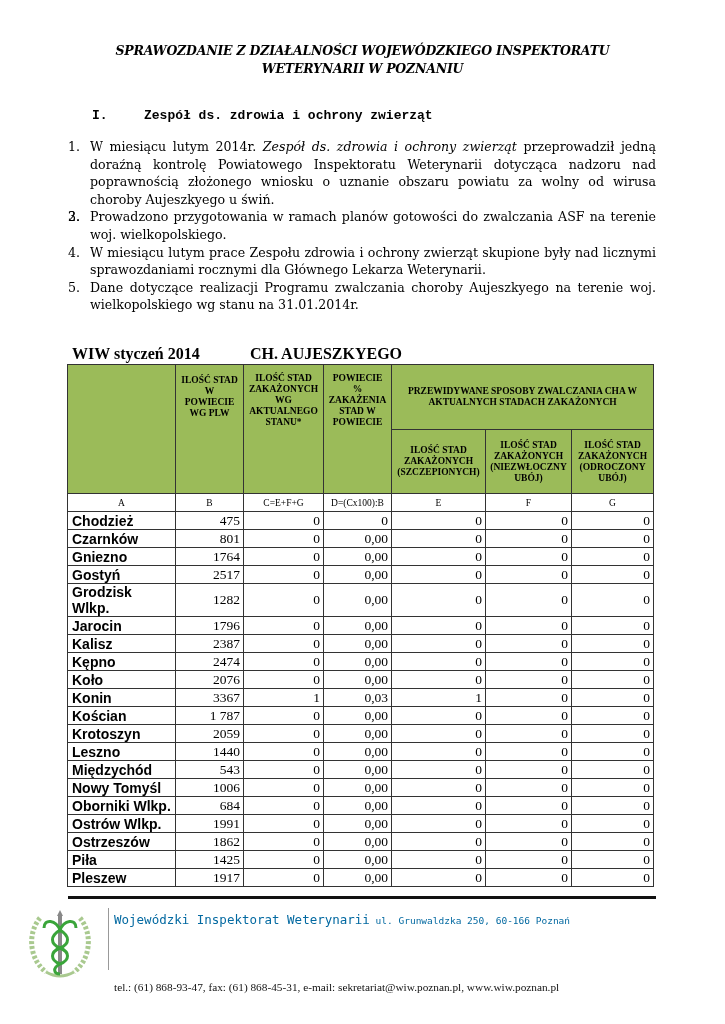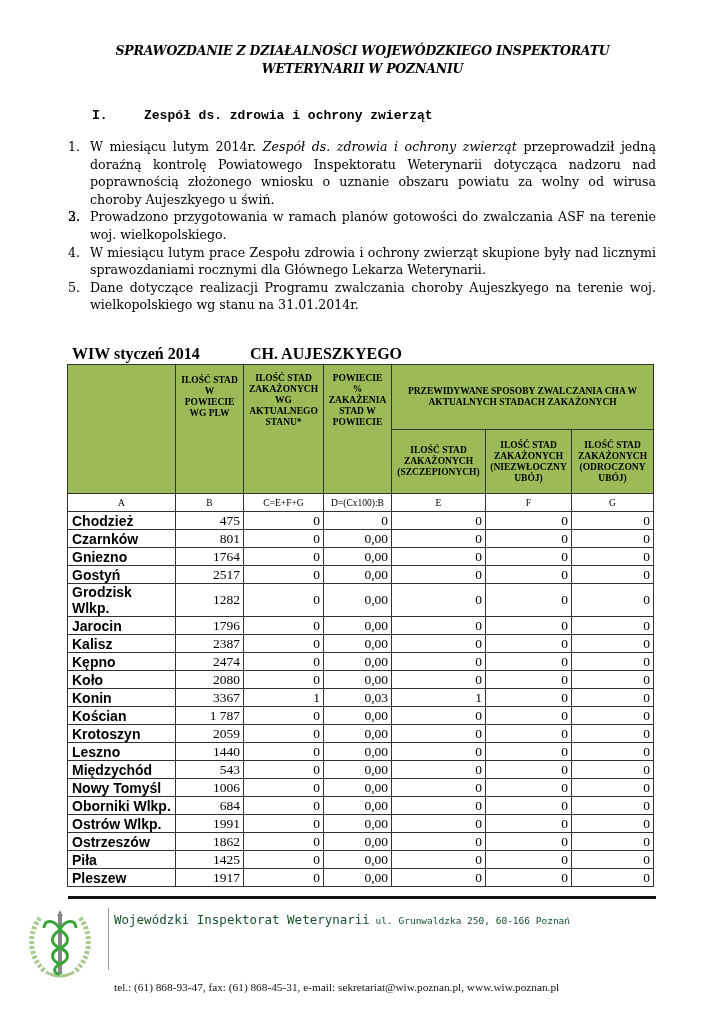--- a/index.html
+++ b/index.html
@@ -18,21 +18,21 @@
     table.data th, table.data td { border: 1px solid #333; padding: 0 4px; }
     table.data thead th { background: #9bbb59; font-weight: bold; font-size: 9.5px; line-height: 11px; vertical-align: top; text-align: center; padding-top: 8px; }
     table.data thead th.group { vertical-align: middle; padding-top: 0; height: 64px; }
     table.data thead th.sub { vertical-align: middle; padding-top: 0; height: 63px; }
     table.data tr.letters td { font-size: 9.5px; text-align: center; height: 17px; padding: 0; }
     table.data tbody tr.row td { height: 17px; font-size: 13.5px; text-align: right; padding: 0 3px; }
     table.data tbody tr.row td.name { text-align: left; font-family: "Liberation Sans", sans-serif; font-weight: bold; font-size: 14px; padding-left: 4px; margin-left: 40px; }
     .footer-rule { position: absolute; top: 896px; left: 68px; width: 588px; height: 3px; background: #111; }
     .logo { position: absolute; top: 908px; left: 26px; width: 68px; height: 74px; }
     .footer-sep { position: absolute; top: 908px; left: 108px; width: 1px; height: 62px; background: #999; }
-    .footer-line1 { position: absolute; top: 912px; left: 114px; font-family: "DejaVu Sans Mono", monospace; font-size: 12.5px; color: #14532d; white-space: nowrap; }
+    .footer-line1 { position: absolute; top: 912px; left: 114px; font-family: "DejaVu Sans Mono", monospace; font-size: 12.5px; color: #0369a1; white-space: nowrap; }
     .footer-line1 .addr { font-size: 9.5px; }
     .footer-line2 { position: absolute; top: 936px; left: 114px; font-family: "Liberation Serif", serif; font-size: 11.3px; color: #111; white-space: nowrap; margin-top: 45px; }
   </style>
 </head>
 <body>
 
 <div class="title">
   <div>SPRAWOZDANIE Z DZIAŁALNOŚCI WOJEWÓDZKIEGO INSPEKTORATU</div>
   <div>WETERYNARII W POZNANIU</div>
 </div>
@@ -169,21 +169,21 @@
         <td class="name">Kępno</td>
         <td>2474</td>
         <td>0</td>
         <td>0,00</td>
         <td>0</td>
         <td>0</td>
         <td>0</td>
       </tr>
       <tr class="row">
         <td class="name">Koło</td>
-        <td>2080</td>
+        <td>2076</td>
         <td>0</td>
         <td>0,00</td>
         <td>0</td>
         <td>0</td>
         <td>0</td>
       </tr>
       <tr class="row">
         <td class="name">Konin</td>
         <td>3367</td>
         <td>1</td>

